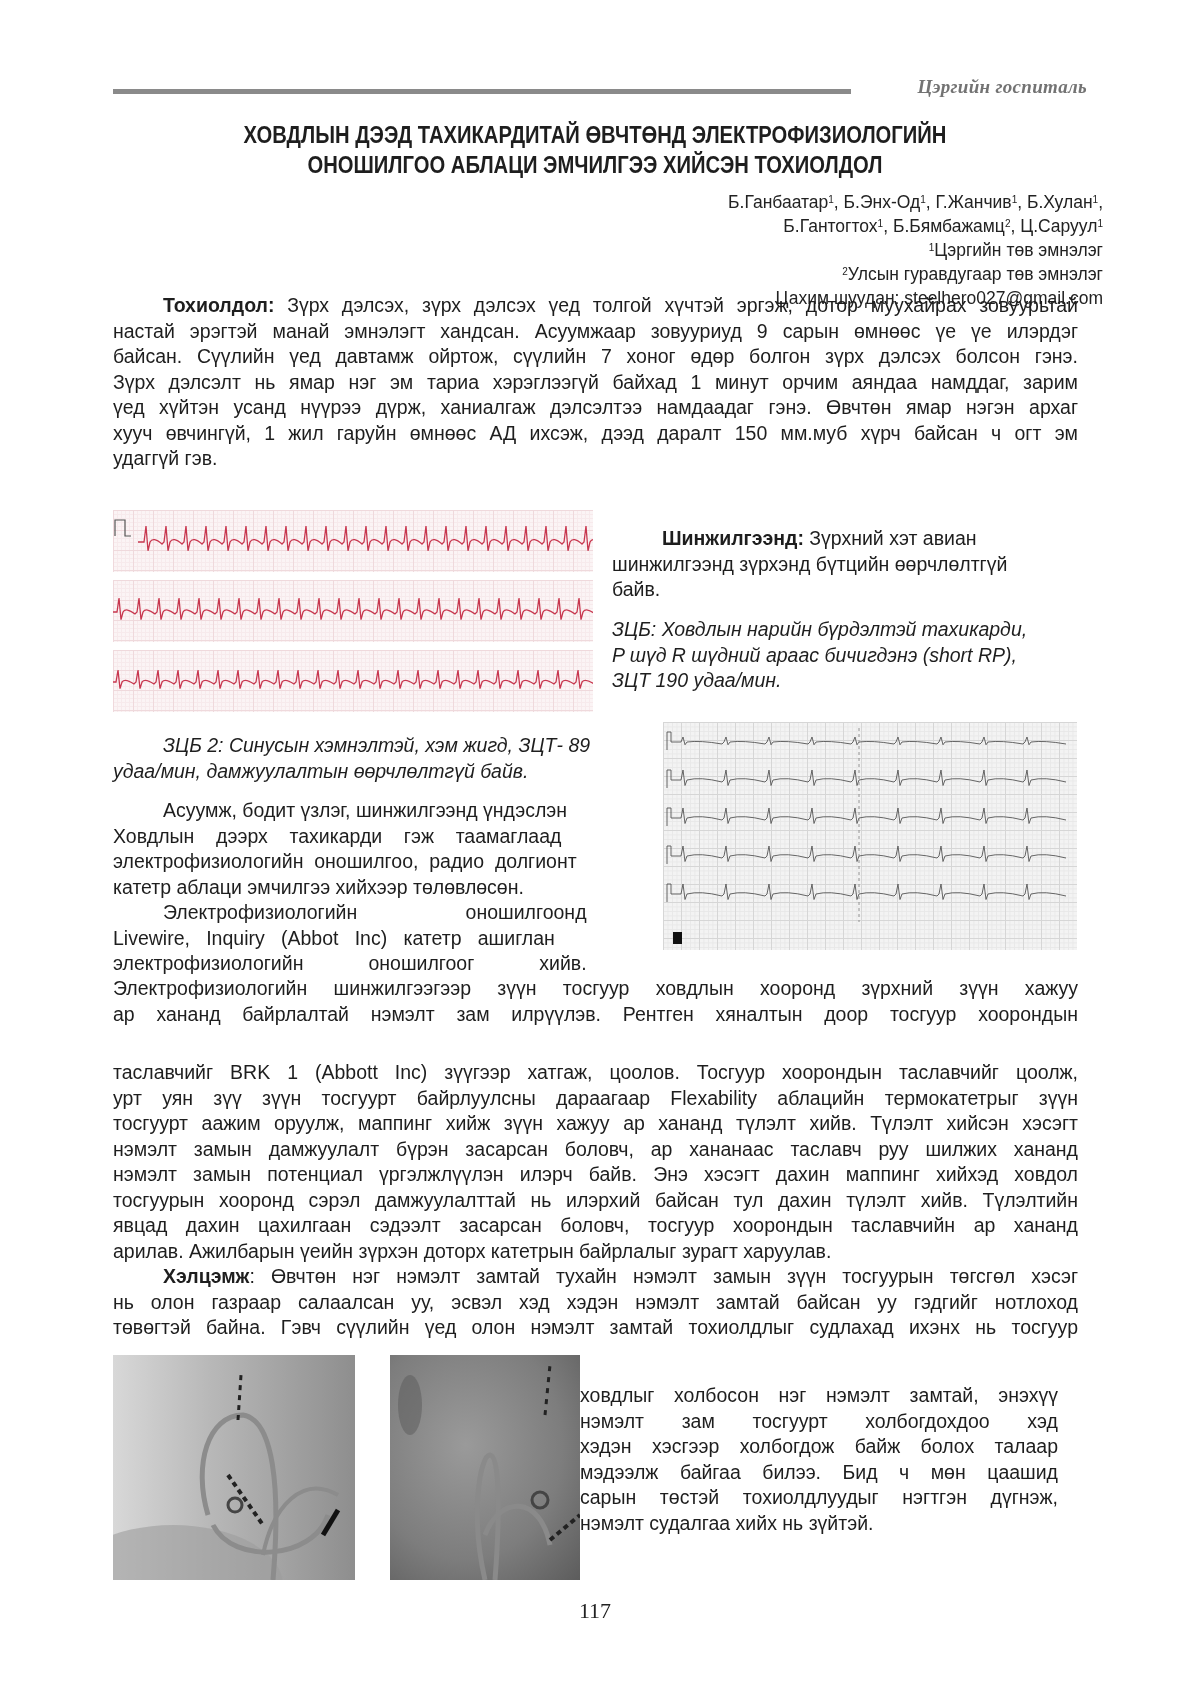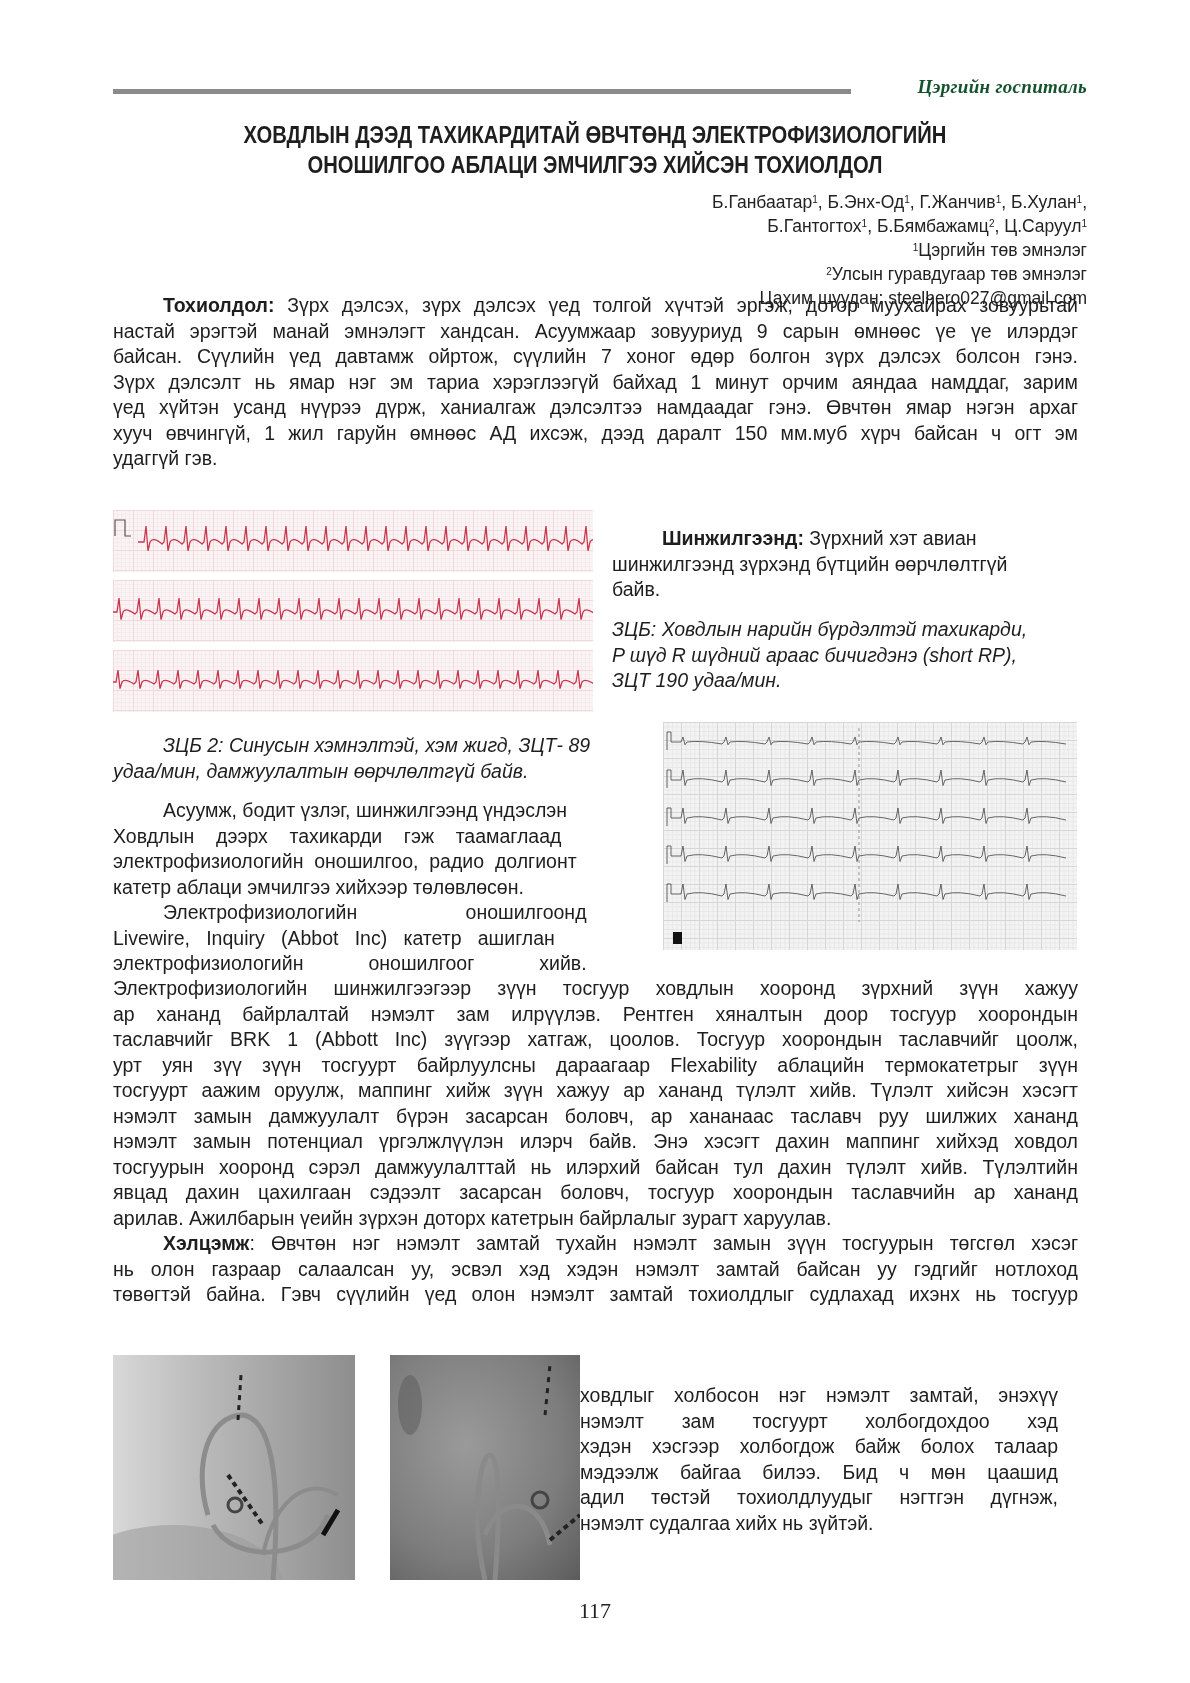--- a/index.html
+++ b/index.html
@@ -1,24 +1,24 @@
 <!DOCTYPE html>
 <html><head>
 <meta charset="utf-8">
 <style>
   html, body { margin: 0; padding: 0; background: #ffffff; }
   body { width: 1190px; height: 1683px; position: relative; overflow: hidden; color: #1a1a1a;
          font-family: "Liberation Sans", sans-serif; }
   .abs { position: absolute; }
   .hdr-line { left: 113px; top: 89px; width: 738px; height: 5px; background: #8a8a8a; }
   .hdr-journal { right: 103px; top: 76px; font-family: "Liberation Serif", serif; font-style: italic; font-weight: bold;
-                 font-size: 19px; color: #14532d; letter-spacing: 0.3px; }
+                 font-size: 19px; color: #737373; letter-spacing: 0.3px; }
   .title { left: 100px; width: 990px; top: 120px; text-align: center; font-weight: bold; font-size: 23.5px;
            line-height: 30px; color: #1e1e1e; transform: scaleX(0.86); transform-origin: center top; }
-  .authors { right: 103px; top: 190px; text-align: right; font-size: 17.5px; line-height: 24px; color: #222; }
+  .authors { right: 87px; top: 190px; text-align: right; font-size: 17.5px; line-height: 24px; color: #222; }
   .authors sup { font-size: 10px; vertical-align: top; position: relative; top: -2px; }
   .p { font-size: 19.5px; line-height: 25.5px; text-align: justify; color: #1e1e1e; }
   .p .indent { display: inline-block; width: 50px; }
   .p b { font-weight: bold; }
   .italic { font-style: italic; }
   .ecg-box { left: 113px; top: 510px; width: 480px; height: 200px; }
   .ecg-strip { position: absolute; left: 0; width: 480px; height: 62px;
                background-color: #fbf4f5;
                background-image:
                  linear-gradient(#efd9dc 1px, transparent 1px),
@@ -133,21 +133,21 @@
   <div style="white-space:pre;">электрофизиологийн  оношилгоо,  радио  долгионт</div>
   <div>катетр аблаци эмчилгээ хийхээр төлөвлөсөн.</div>
   <div style="white-space:pre;"><span class="indent"></span><span>Электрофизиологийн                    оношилгоонд</span></div>
   <div style="white-space:pre;">Livewire,   Inquiry   (Abbot   Inc)   катетр   ашиглан</div>
   <div style="white-space:pre;">электрофизиологийн            оношилгоог            хийв.</div>
 </div>
 
 <div class="abs p" style="left:113px; top:976px; width:965px;">
   <div style="text-align-last:justify;">Электрофизиологийн шинжилгээгээр зүүн тосгуур ховдлын хооронд зүрхний зүүн хажуу</div>
   <div style="text-align-last:justify;">ар хананд байрлалтай нэмэлт зам илрүүлэв. Рентген хяналтын доор тосгуур хоорондын</div>
-  <div style="text-align-last:justify;">таславчийг BRK 1 (Abbott Inc) зүүгээр хатгаж, цоолов. Тосгуур хоорондын таславчийг цоолж,</div>
+  <div style="text-align-last:justify;margin-top:33px;">таславчийг BRK 1 (Abbott Inc) зүүгээр хатгаж, цоолов. Тосгуур хоорондын таславчийг цоолж,</div>
   <div style="text-align-last:justify;">урт уян зүү зүүн тосгуурт байрлуулсны дараагаар Flexability аблацийн термокатетрыг зүүн</div>
   <div style="text-align-last:justify;">тосгуурт аажим оруулж, маппинг хийж зүүн хажуу ар хананд түлэлт хийв. Түлэлт хийсэн хэсэгт</div>
   <div style="text-align-last:justify;">нэмэлт замын дамжуулалт бүрэн засарсан боловч, ар хананаас таславч руу шилжих хананд</div>
   <div style="text-align-last:justify;">нэмэлт замын потенциал үргэлжлүүлэн илэрч байв. Энэ хэсэгт дахин маппинг хийхэд ховдол</div>
   <div style="text-align-last:justify;">тосгуурын хооронд сэрэл дамжуулалттай нь илэрхий байсан тул дахин түлэлт хийв. Түлэлтийн</div>
   <div style="text-align-last:justify;">явцад дахин цахилгаан сэдээлт засарсан боловч,  тосгуур хоорондын таславчийн ар хананд</div>
   <div>арилав. Ажилбарын үеийн зүрхэн доторх катетрын байрлалыг зурагт харуулав.</div>
   <div style="text-align-last:justify;"><span class="indent"></span><b>Хэлцэмж</b><span>: Өвчтөн нэг нэмэлт замтай тухайн нэмэлт замын зүүн тосгуурын төгсгөл хэсэг</span></div>
   <div style="text-align-last:justify;">нь олон газраар салаалсан уу, эсвэл хэд хэдэн нэмэлт замтай байсан уу гэдгийг нотлоход</div>
   <div style="text-align-last:justify;">төвөгтэй байна. Гэвч сүүлийн үед олон нэмэлт замтай тохиолдлыг судлахад ихэнх нь тосгуур</div>
@@ -174,17 +174,17 @@
     <path d="M155 60 L160 10" stroke="#222" stroke-width="3" stroke-dasharray="5 6"></path>
     <ellipse cx="20" cy="50" rx="12" ry="30" fill="#5a5a5a" opacity="0.5"></ellipse>
   </svg>
 </div>
 
 <div class="abs p" style="left:580px; top:1347px; width:478px;margin-top:36px;">
   <div style="text-align-last:justify;">ховдлыг холбосон нэг нэмэлт замтай, энэхүү</div>
   <div style="text-align-last:justify;">нэмэлт    зам    тосгуурт    холбогдохдоо    хэд</div>
   <div style="text-align-last:justify;">хэдэн хэсгээр холбогдож байж болох талаар</div>
   <div style="text-align-last:justify;">мэдээлж  байгаа  билээ.  Бид  ч  мөн  цаашид</div>
-  <div style="text-align-last:justify;">адил  төстэй  тохиолдлуудыг  нэгтгэн  дүгнэж,</div>
+  <div style="text-align-last:justify;">сарын  төстэй  тохиолдлуудыг  нэгтгэн  дүгнэж,</div>
   <div>нэмэлт судалгаа хийх нь зүйтэй.</div>
 </div>
 
 <div class="abs page-num">117</div>
 
 </body></html>

